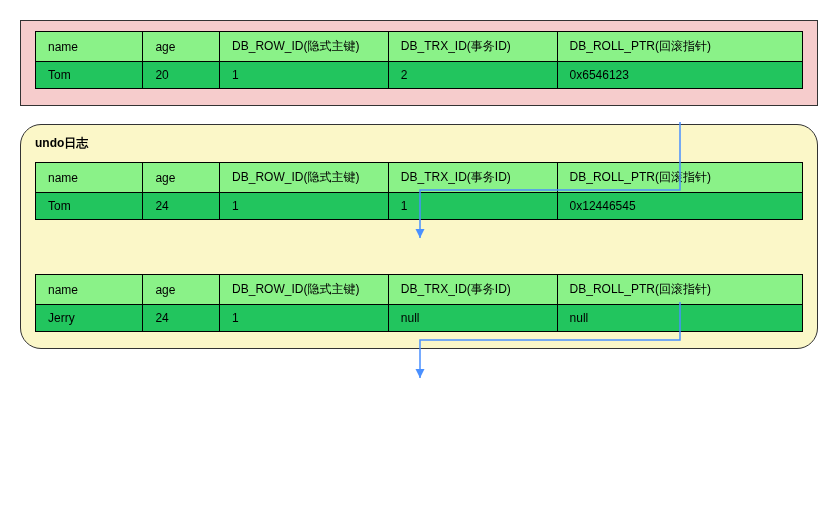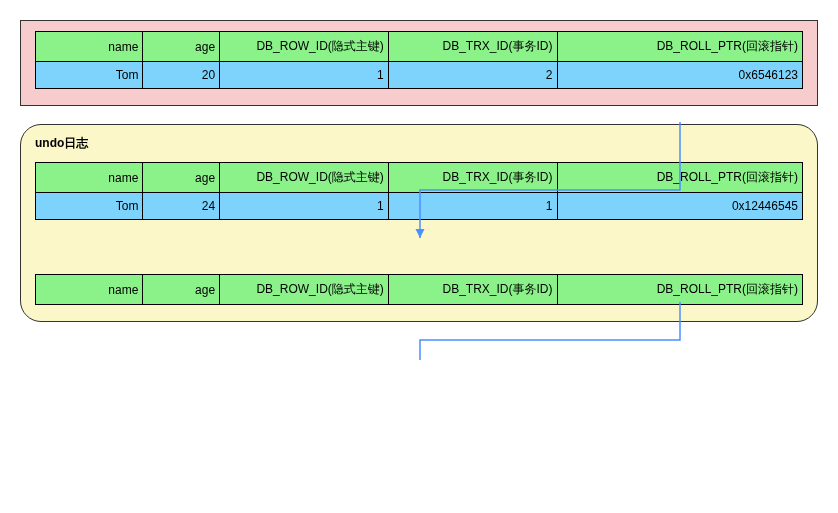--- a/index.html
+++ b/index.html
@@ -26,30 +26,30 @@
     color: #000;
   }
   table.record {
     border-collapse: collapse;
     width: 100%;
     table-layout: fixed;
     background: #fff;
   }
   table.record th, table.record td {
     border: 1px solid #000;
-    text-align: right;
-    padding: 6px 4px;
+    text-align: left;
+    padding: 6px 12px;
     font-size: 12px;
     font-weight: normal;
   }
   table.record th {
     background: #8af288;
   }
   table.record td {
-    background: #7dd3fc;
+    background: #22c55e;
   }
   col.c-name { width: 14%; }
   col.c-age  { width: 10%; }
   col.c-row  { width: 22%; }
   col.c-trx  { width: 22%; }
   col.c-ptr  { width: 32%; }
   .spacer { height: 54px; }
   svg.arrows {
     position: absolute;
     left: 0; top: 0;
@@ -131,20 +131,27 @@
           <col class="c-ptr">
         </colgroup>
       <tbody>
           <tr>
         <th>name</th>
         <th>age</th>
         <th>DB_ROW_ID(隐式主键)</th>
         <th>DB_TRX_ID(事务ID)</th>
         <th>DB_ROLL_PTR(回滚指针)</th>
       </tr>
+      <tr>
+        <td>Jerry</td>
+        <td>24</td>
+        <td>1</td>
+        <td>null</td>
+        <td>null</td>
+      </tr>
     </tbody>
       </table>
   </div>
 
   <svg class="arrows">
     <defs>
       <marker id="arrowhead" markerWidth="8" markerHeight="8" refX="6" refY="3" orient="auto">
         <path d="M0,0 L6,3 L0,6 Z" fill="#4a90ff"></path>
       </marker>
     </defs>

